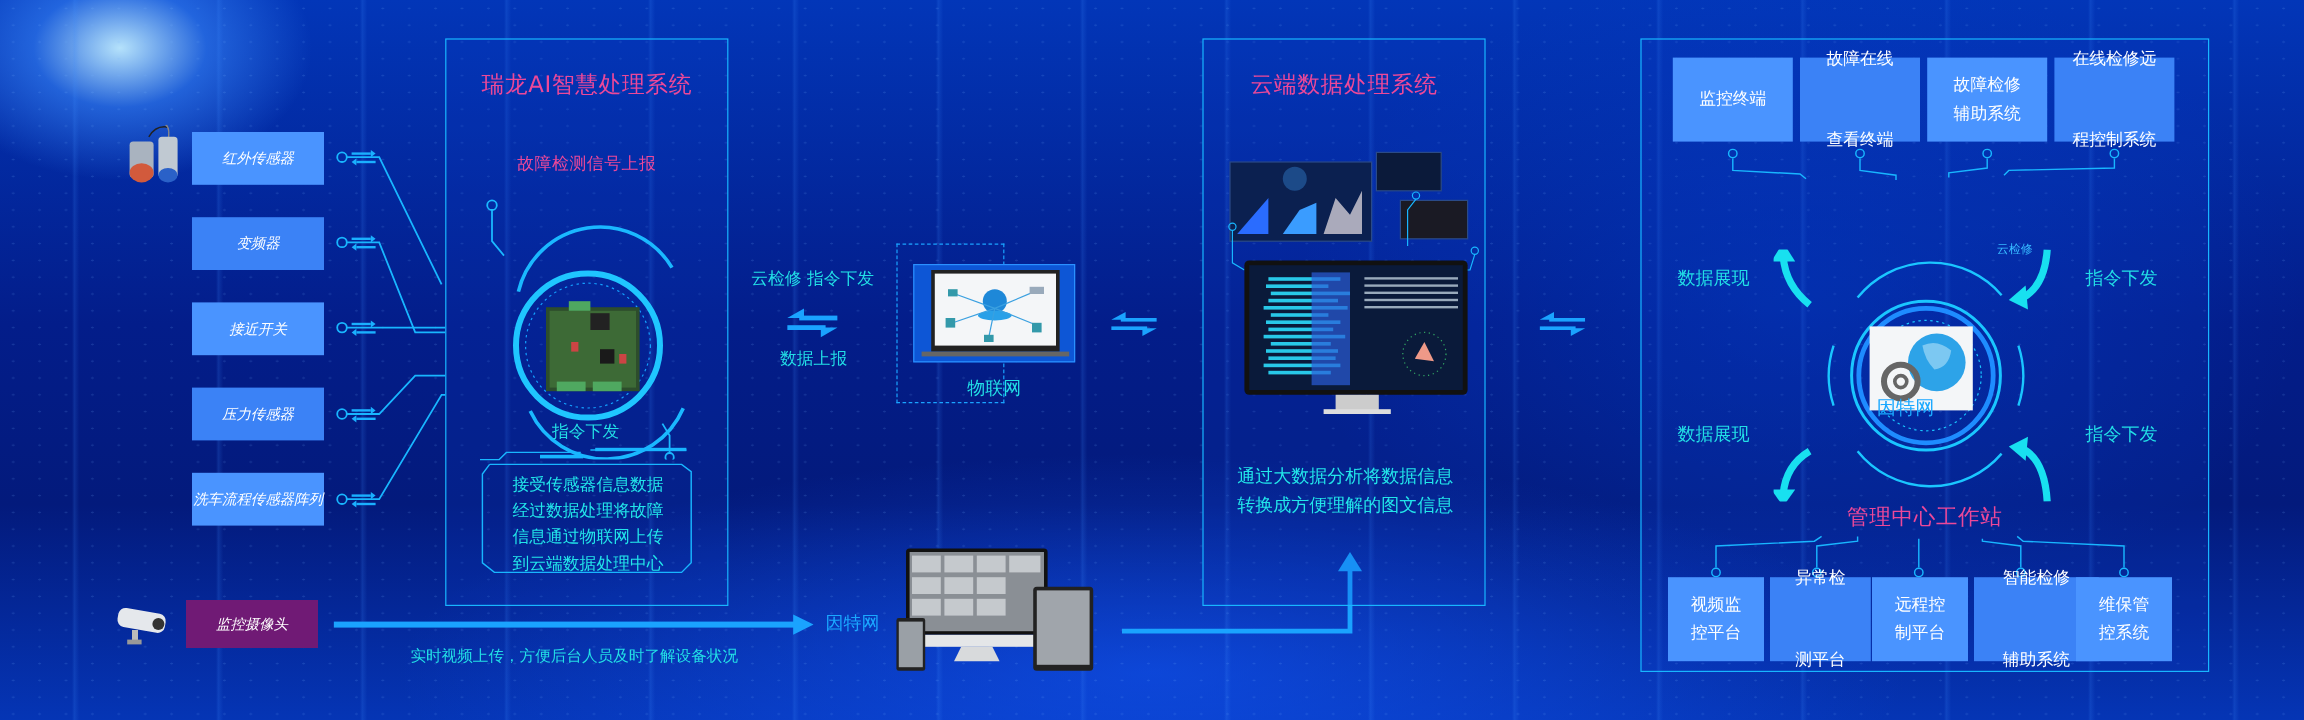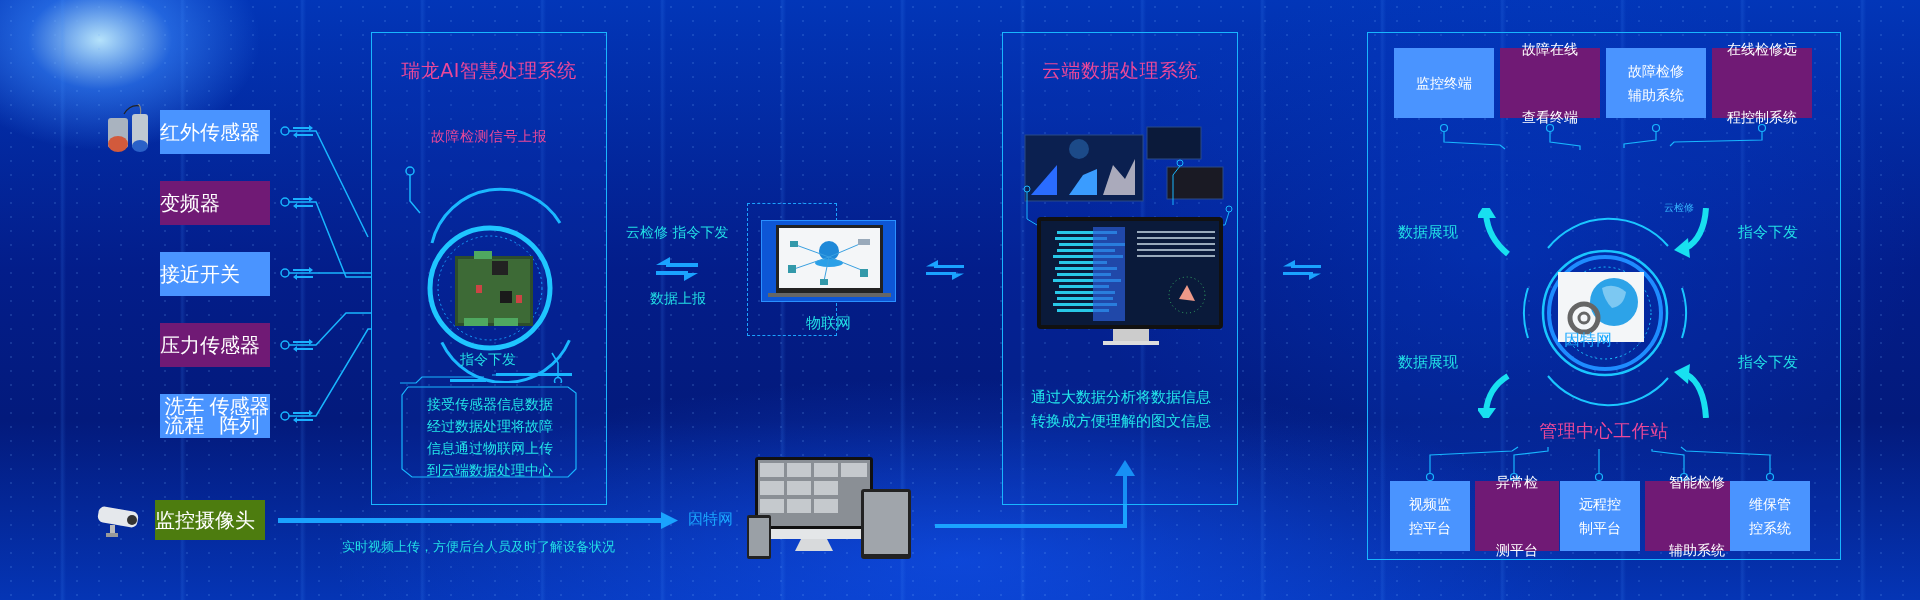--- a/index.html
+++ b/index.html
@@ -17,25 +17,25 @@
     background:
       repeating-linear-gradient(90deg, rgba(40,110,255,0) 0px, rgba(40,110,255,0) 60px, rgba(60,140,255,0.18) 62px, rgba(40,110,255,0) 66px, rgba(40,110,255,0) 120px);
   }
   .dots { position:absolute; inset:0; pointer-events:none;
     background-image: radial-gradient(rgba(120,180,255,0.35) 1px, transparent 1.5px);
     background-size:22px 14px; opacity:0.5;
   }
   .abs { position:absolute; }
 
   
-  .sbox { position:absolute; width:110px; height:44px; color:#fff; font-size:20px;
-    display:flex; align-items:center; text-align:center; line-height:19px; }
+  .sbox { position:absolute; width:110px; height:44px; color:#fff; font-size:12px;
+    display:flex; align-items:center; justify-content:center; text-align:center; line-height:19px;font-style:italic; }
   .c1 { background:#4a94ff; }
-  .c2 { background:#701a75;gap:44px; }
-  .c3 { background:#4d7c0f; }
+  .c2 { background:#3b82f6;gap:44px; }
+  .c3 { background:#701a75; }
 
   .panel { position:absolute; border:1.5px solid #18b6ff; background:rgba(10,60,200,0.18); }
   .ptitle { position:absolute; color:#ec4899; font-size:19px; text-align:center; width:100%; letter-spacing:0.5px; }
   .label { position:absolute; color:#22dfe6; font-size:14px; white-space:nowrap; }
 
   .tbox { position:absolute; color:#fff; font-size:14px; display:flex; flex-direction:column;
     align-items:center; justify-content:center; line-height:24px; text-align:center; }
 
   .desc { position:absolute; color:#22e6ea; font-size:14px; line-height:22px; text-align:center; }
 </style>

